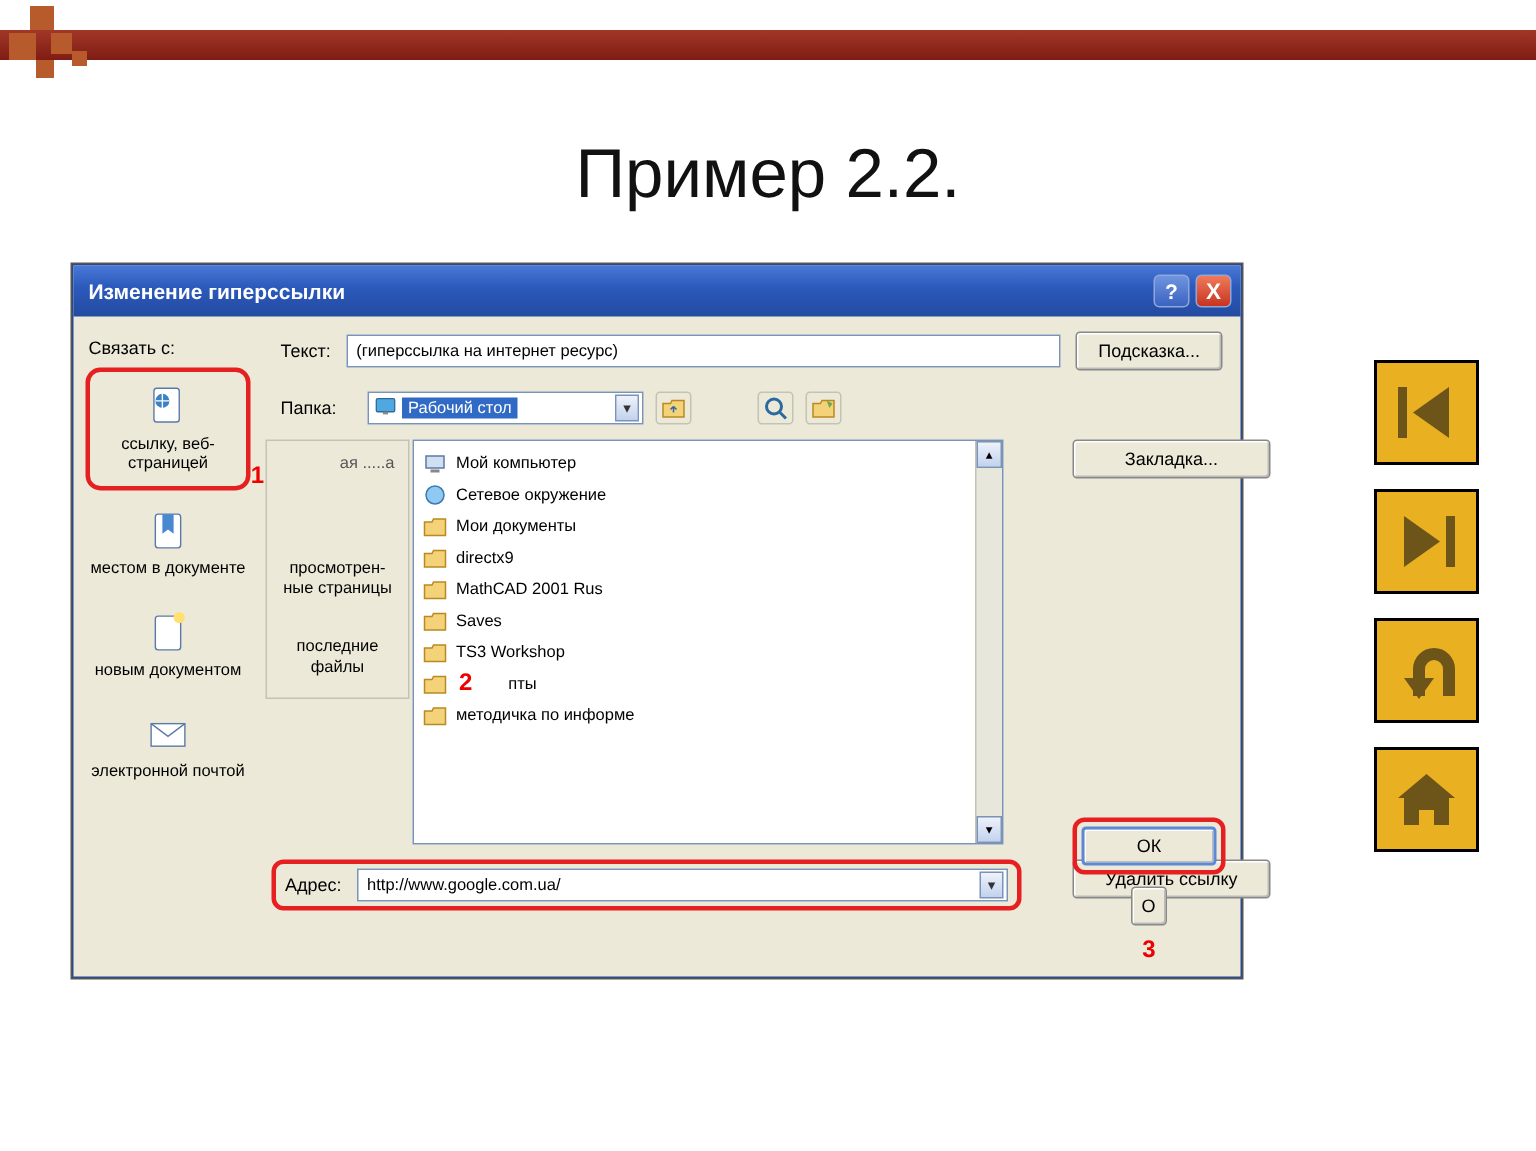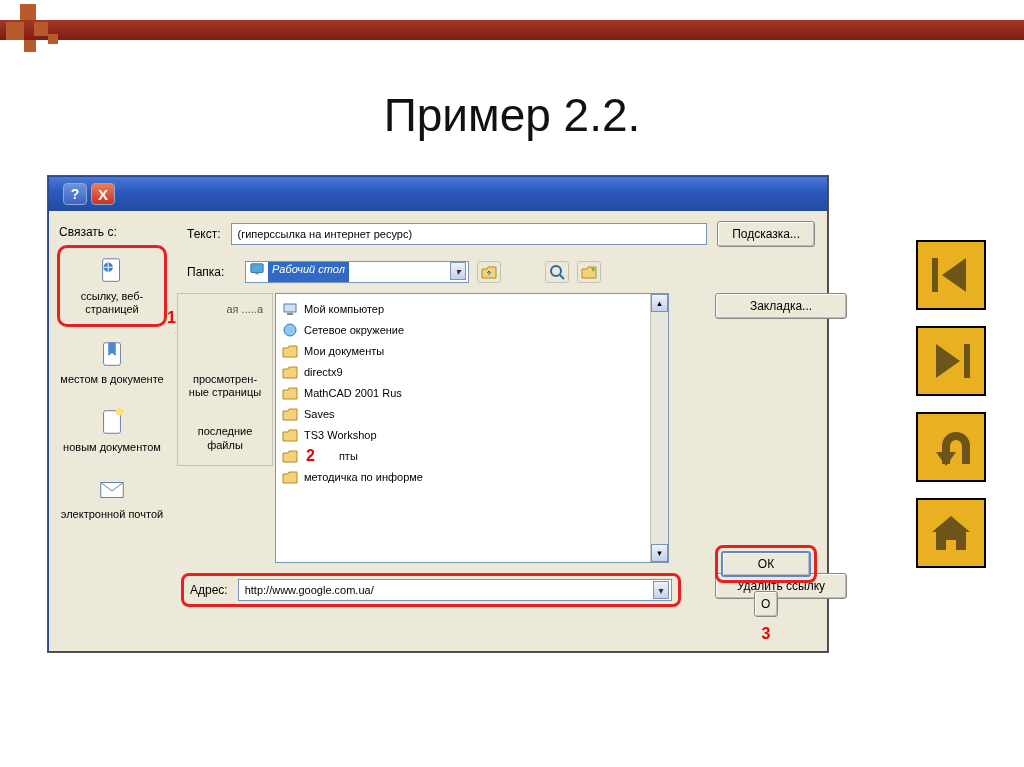--- a/index.html
+++ b/index.html
@@ -153,28 +153,27 @@
     box-shadow: inset 1px 1px 0 #fff, inset -1px -1px 0 #bbb;
   }
 
   
   .row-folder {
     position: absolute;
     left: 138px; top: 50px; right: 12px;
     display: flex; align-items: center; gap: 8px;
   }
   .folder-combo {
-    width: 224px; height: 22px;
+    width: 184px; height: 22px;
     border: 1px solid #7a94b8;
     background: #fff;
-    display: flex; 
+    display: flex; align-items: center;
     padding: 0 2px 0 4px;
     font-size: 11px;
     gap: 4px;
-    font-style: italic;
   }
   .combo-sel {
     background: #316ac5;
     color: #fff;
     padding: 1px 4px;
   }
   .combo-arrow {
     width: 16px; height: 18px;
     background: linear-gradient(#eef2fa,#c2d2ee);
     border: 1px solid #7a94b8;
@@ -325,20 +324,21 @@
     <span class="sq2"></span>
     <span class="sq3"></span>
     <span class="sq4"></span>
     <span class="sq5"></span>
 </div>
 
 <h1 class="slide-title">Пример 2.2.</h1>
 
 <div class="dialog">
   <div class="titlebar">
+    <span class="titlebar-text">Изменение гиперссылки</span>
     <div class="tb-btn tb-help">?</div>
     <div class="tb-btn tb-close">X</div>
   </div>
 
   <div class="dialog-body">
 
     <span class="linkbar-label">Связать с:</span>
 
     <div class="linkbar">
       <div class="lk-item lk-selected">

